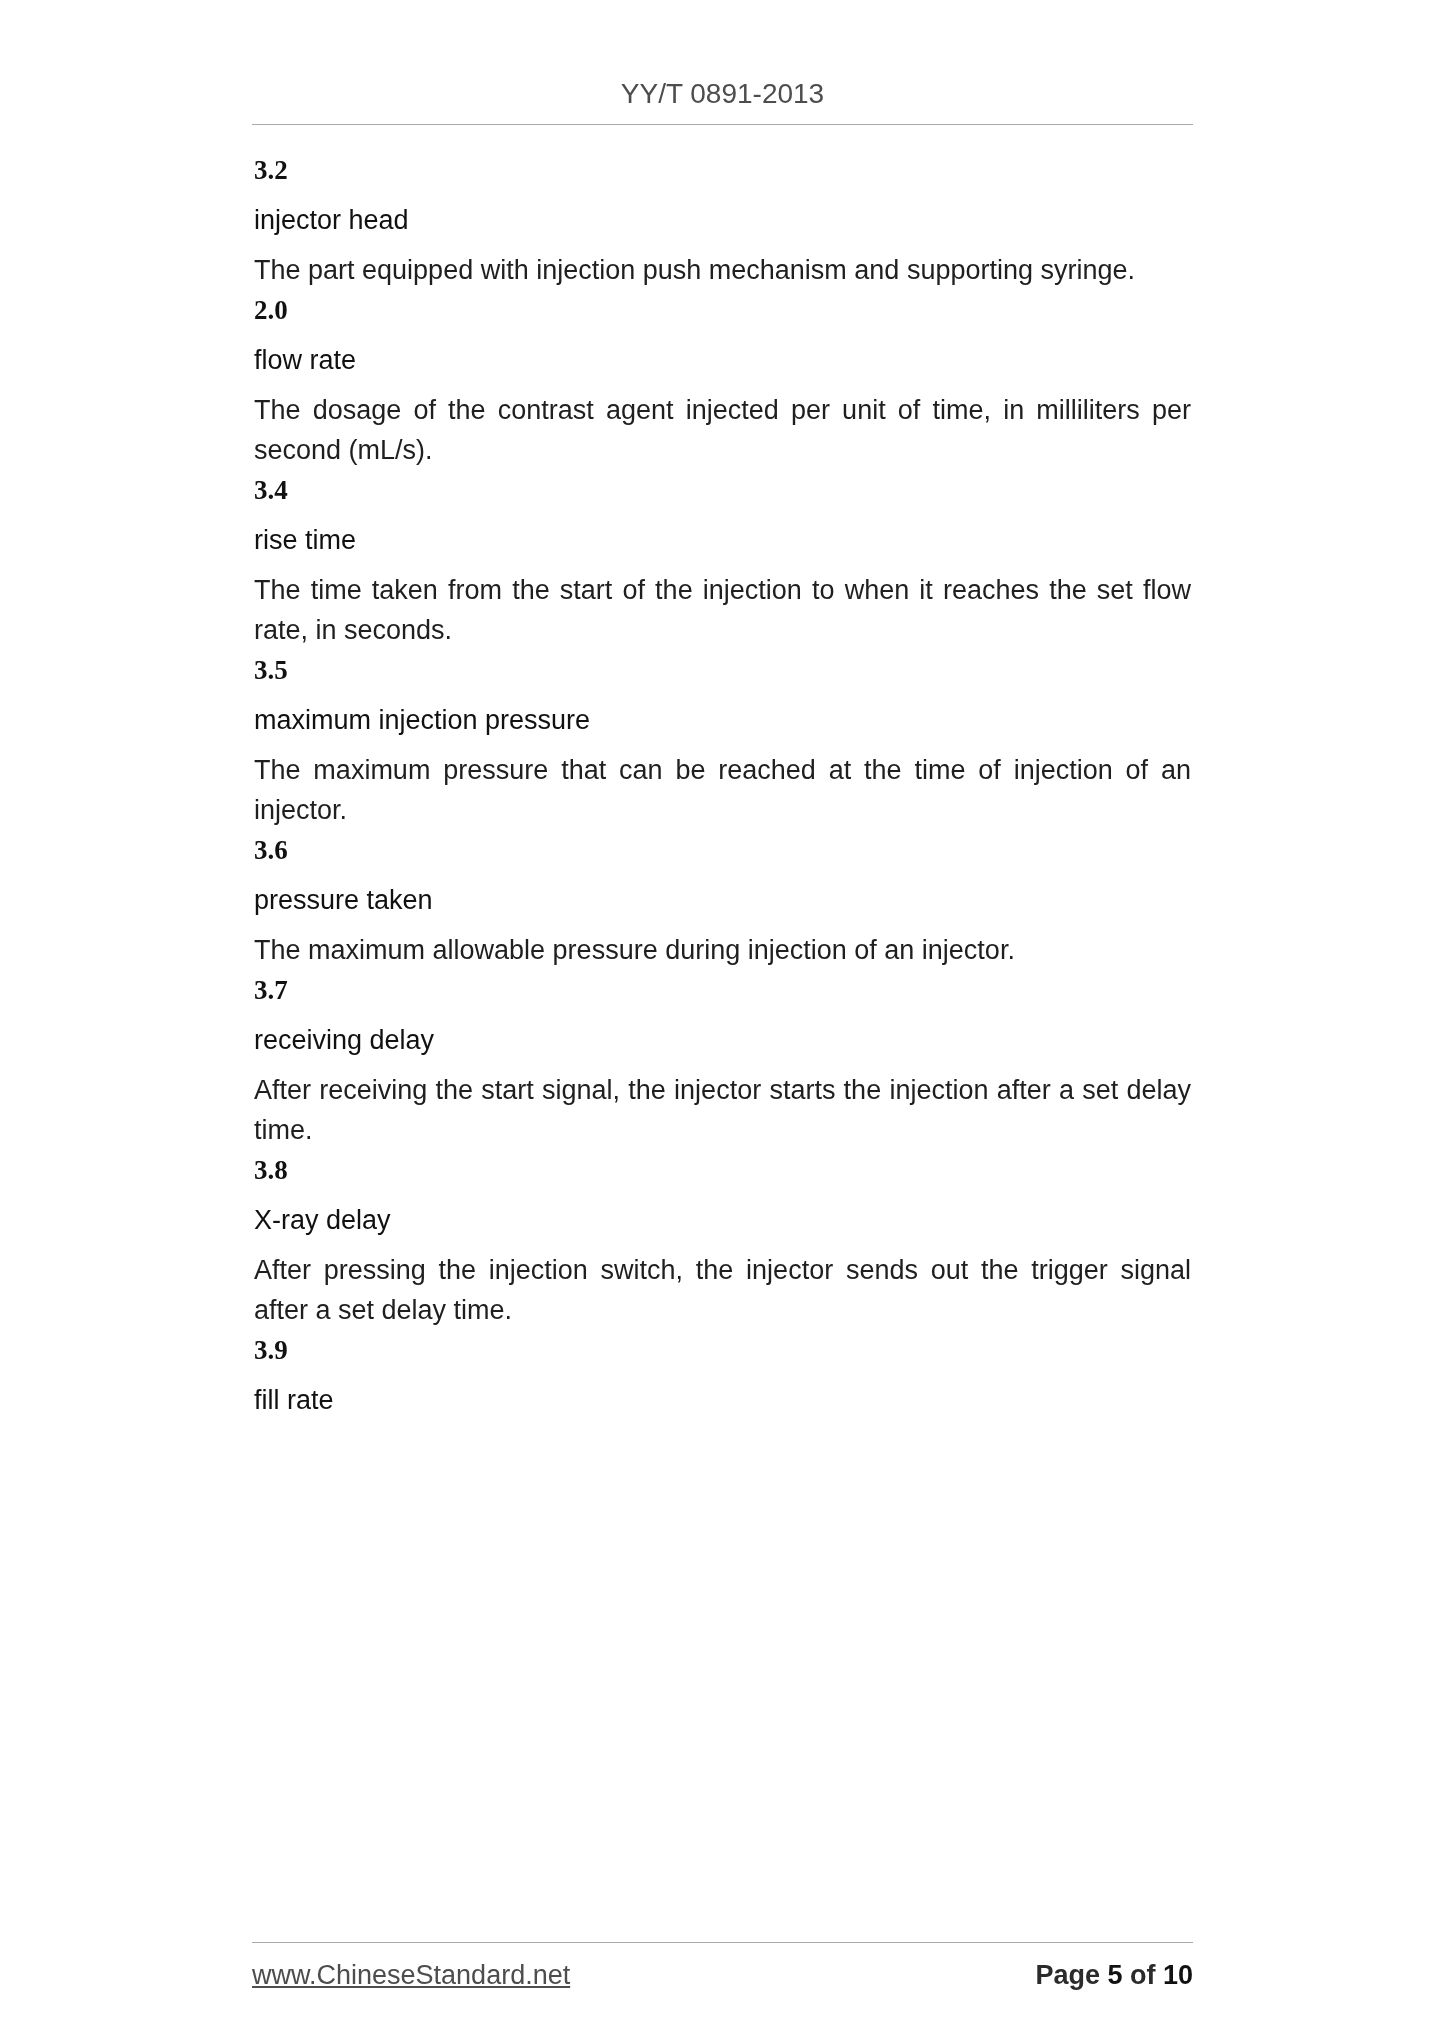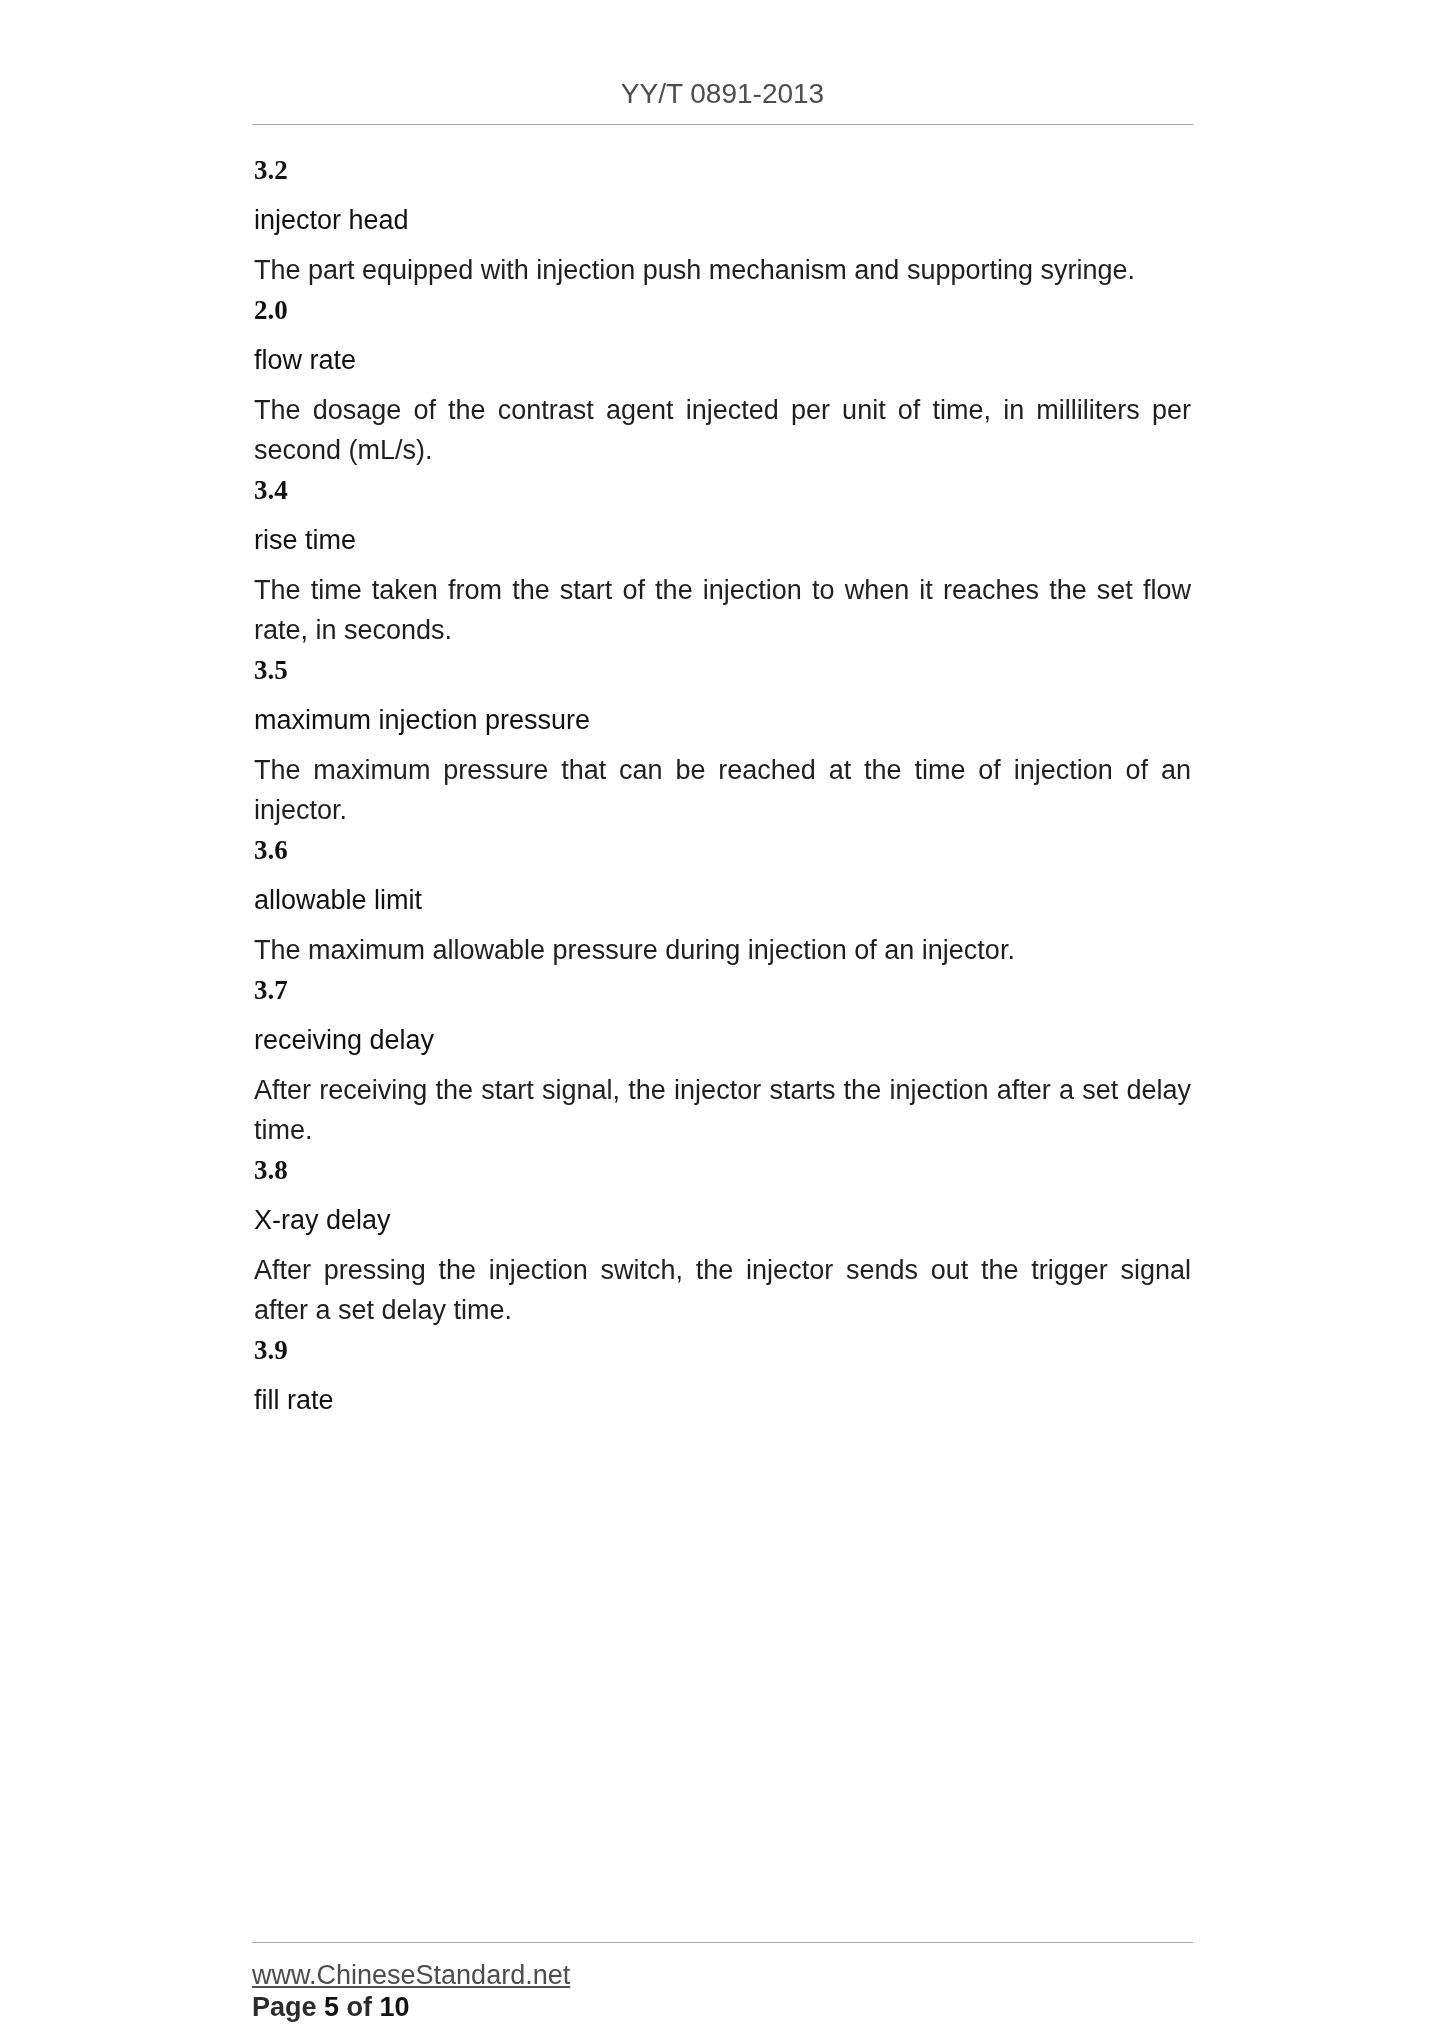--- a/index.html
+++ b/index.html
@@ -58,24 +58,23 @@
     
     .doc-footer {
       position: absolute;
       top: 1942px;
       left: 158px;
       right: 158px;
       border-top: 1px solid #a9a9a9;
       padding-top: 16px;
       display: flex;
       justify-content: space-between;
-      align-items: flex-start;
+      align-items: flex-end;
       font-size: 27px;
       line-height: 32px;
-      flex-direction: column;
     }
     .site-link {
       color: #4d4d4d;
       text-decoration: underline;
       cursor: pointer;
     }
     .page-indicator {
       color: #2b2b2b;
     }
     .page-indicator b { font-weight: 700; color: #111111; }
@@ -111,21 +110,21 @@
     </div>
 
     <div class="sec">
       <div class="sec-number">3.5</div>
       <div class="term-title">maximum injection pressure</div>
       <div class="term-def">The maximum pressure that can be reached at the time of injection of an injector.</div>
     </div>
 
     <div class="sec">
       <div class="sec-number">3.6</div>
-      <div class="term-title">allowable limit</div>
+      <div class="term-title">pressure taken</div>
       <div class="term-def">The maximum allowable pressure during injection of an injector.</div>
     </div>
 
     <div class="sec">
       <div class="sec-number">3.7</div>
       <div class="term-title">receiving delay</div>
       <div class="term-def">After receiving the start signal, the injector starts the injection after a set delay time.</div>
     </div>
 
     <div class="sec">

